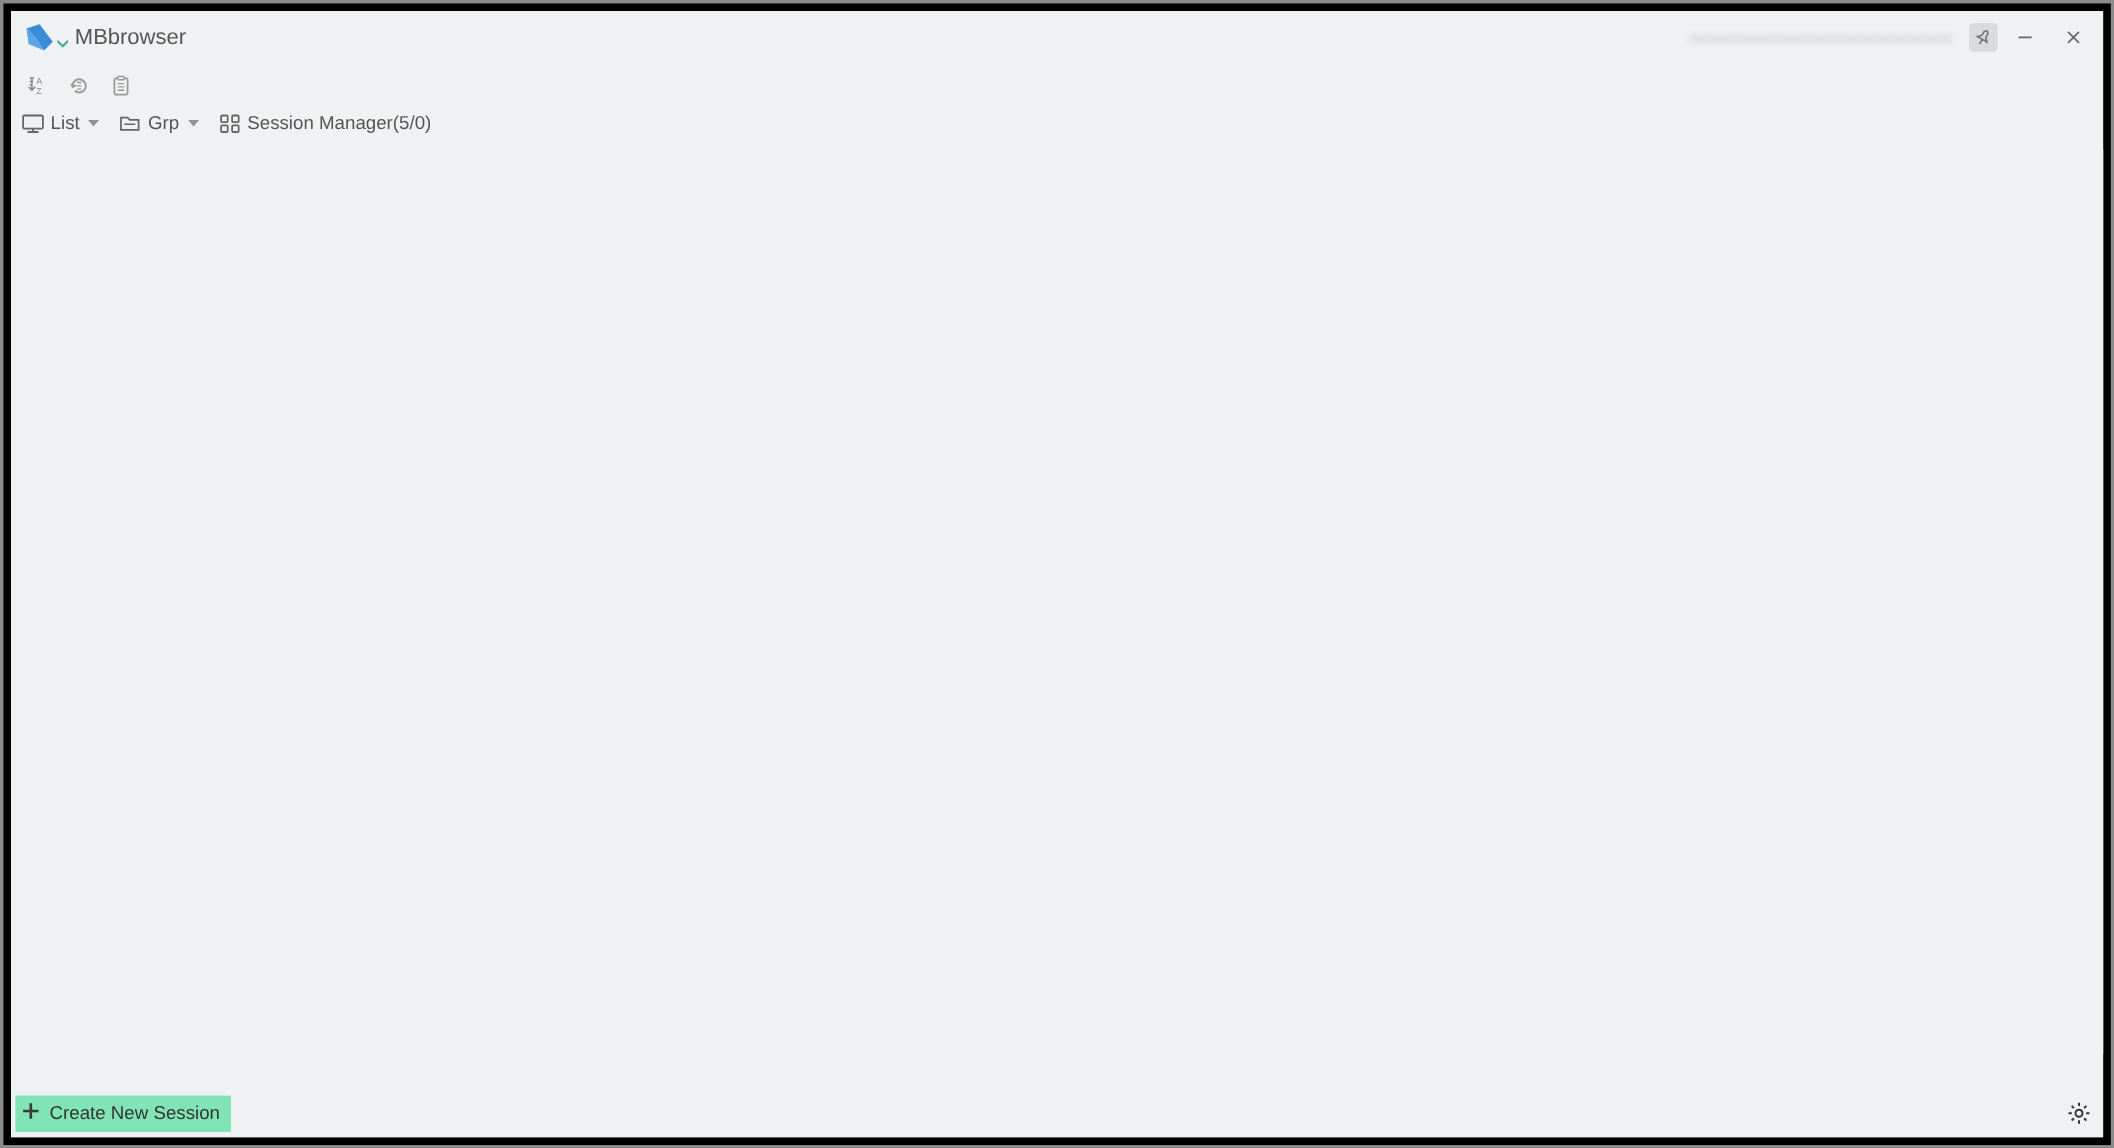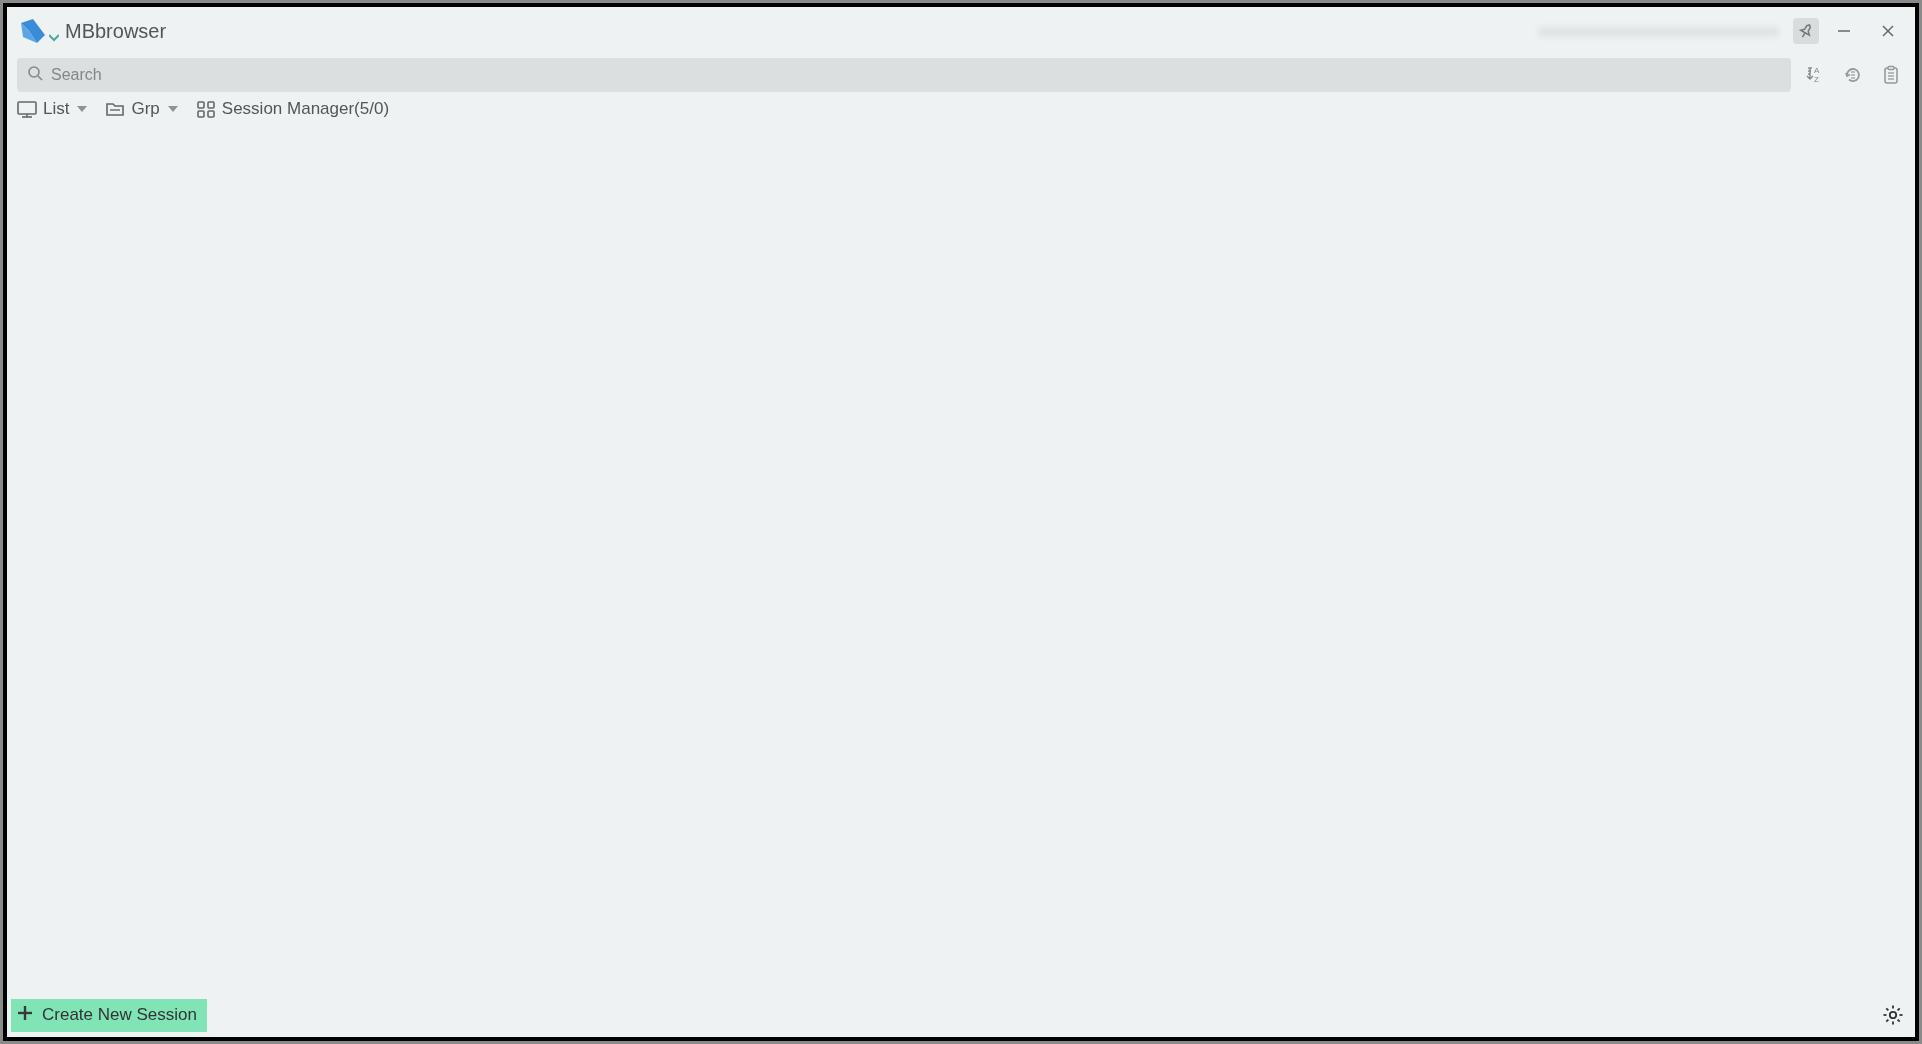--- a/index.html
+++ b/index.html
@@ -10,21 +10,21 @@
     body {
       font-family: -apple-system, BlinkMacSystemFont, "Segoe UI", Arial, sans-serif;
       background: #8a8a8a;
       padding: 3px;
       width: 1922px;
       height: 1044px;
       overflow: hidden;
     }
     .window {
       background: #eff2f2;
-      border: 4px solid #000000;
+      border: 7px solid #000000;
       width: 100%;
       height: 100%;
       display: flex;
       flex-direction: column;
       position: relative;
     }
     .title-bar {
       height: 48px;
       display: flex;
       align-items: center;
@@ -210,29 +210,20 @@
       <div class="win-btn">
         <svg width="14" height="14" viewBox="0 0 14 14">
           <line x1="2" y1="2" x2="12" y2="12" stroke="#666" stroke-width="1.5"></line>
           <line x1="12" y1="2" x2="2" y2="12" stroke="#666" stroke-width="1.5"></line>
         </svg>
       </div>
     </div>
   </div>
 
   <div class="search-row">
-    <div class="search-box">
-      <span class="search-icon">
-        <svg width="16" height="16" viewBox="0 0 16 16">
-          <circle cx="7" cy="7" r="5" fill="none" stroke="#888" stroke-width="1.6"></circle>
-          <line x1="11" y1="11" x2="15" y2="15" stroke="#888" stroke-width="1.6"></line>
-        </svg>
-      </span>
-      <input type="text" class="search-input" placeholder="Search" style="">
-    </div>
     <div class="toolbar-icon-btn">
       <svg width="20" height="20" viewBox="0 0 20 20">
         <text x="9" y="8" font-size="8" fill="#888" text-anchor="start">A</text>
         <text x="9" y="17" font-size="8" fill="#888" text-anchor="start">Z</text>
         <path d="M 5 3 L 5 14 M 2 11 L 5 14 L 8 11" fill="none" stroke="#888" stroke-width="1.4"></path>
         <path d="M 5 17 L 5 6 M 2 9 L 5 6 L 8 9" fill="none" stroke="#888" stroke-width="1.4" transform="translate(-3,0)" opacity="0"></path>
         <line x1="3" y1="3" x2="7" y2="3" stroke="#888" stroke-width="1.4"></line>
         <line x1="3" y1="6" x2="6" y2="6" stroke="#888" stroke-width="1.4"></line>
         <line x1="3" y1="9" x2="5" y2="9" stroke="#888" stroke-width="1.4"></line>
       </svg>

